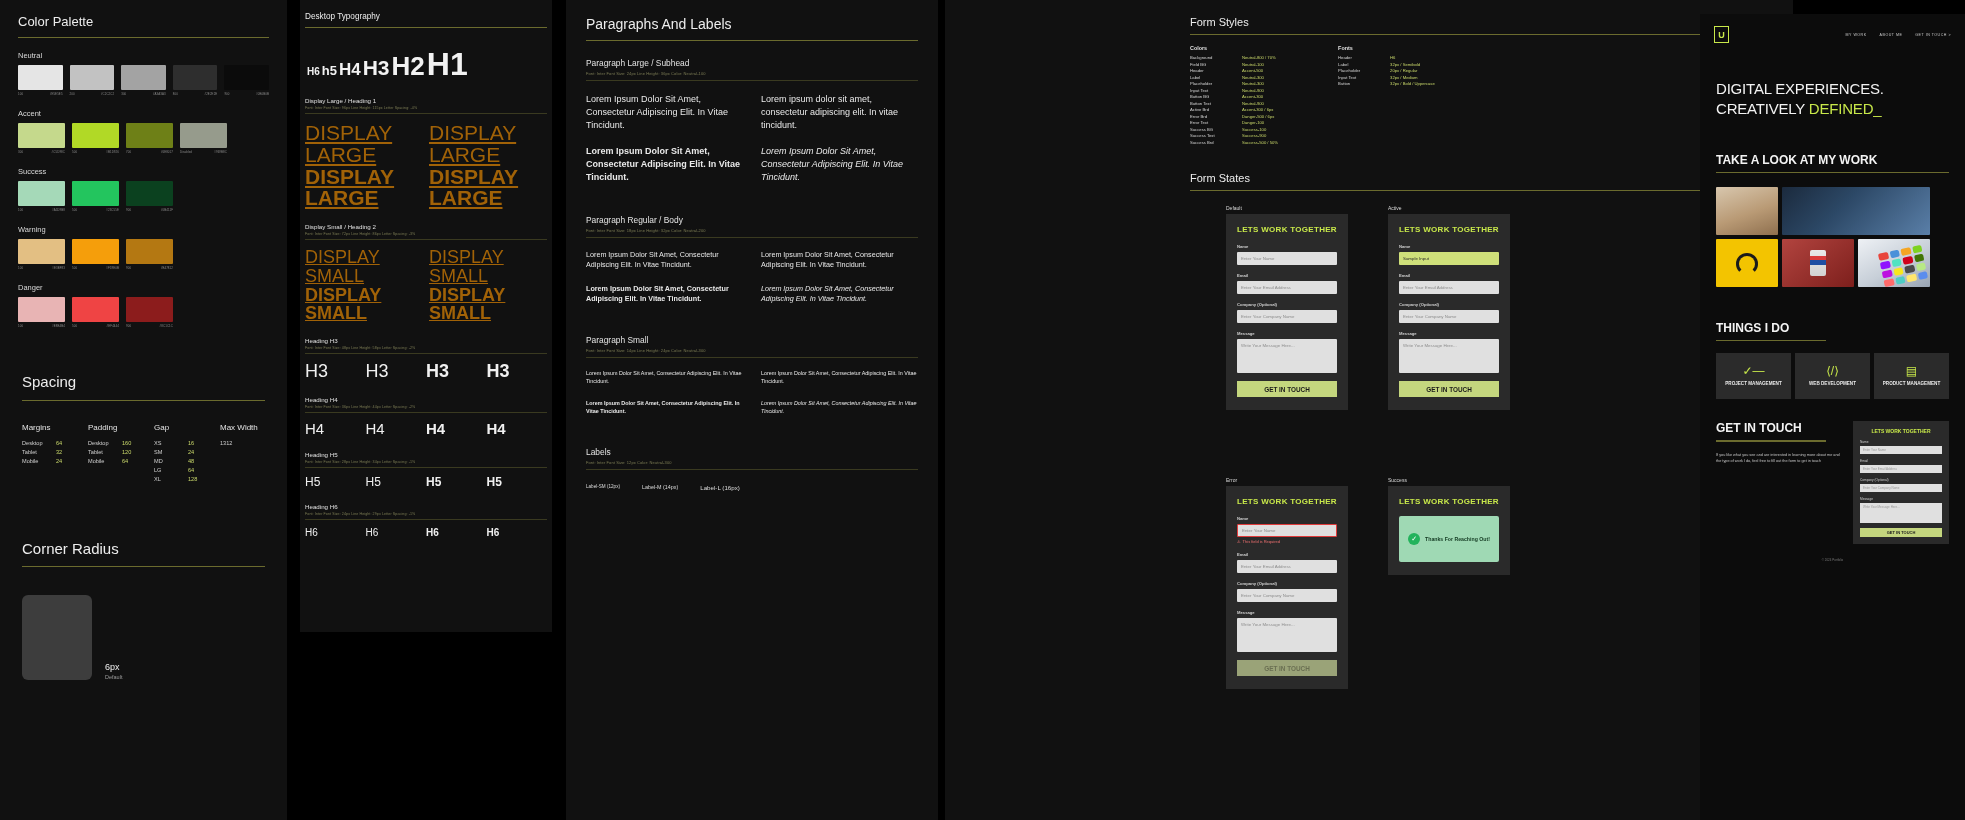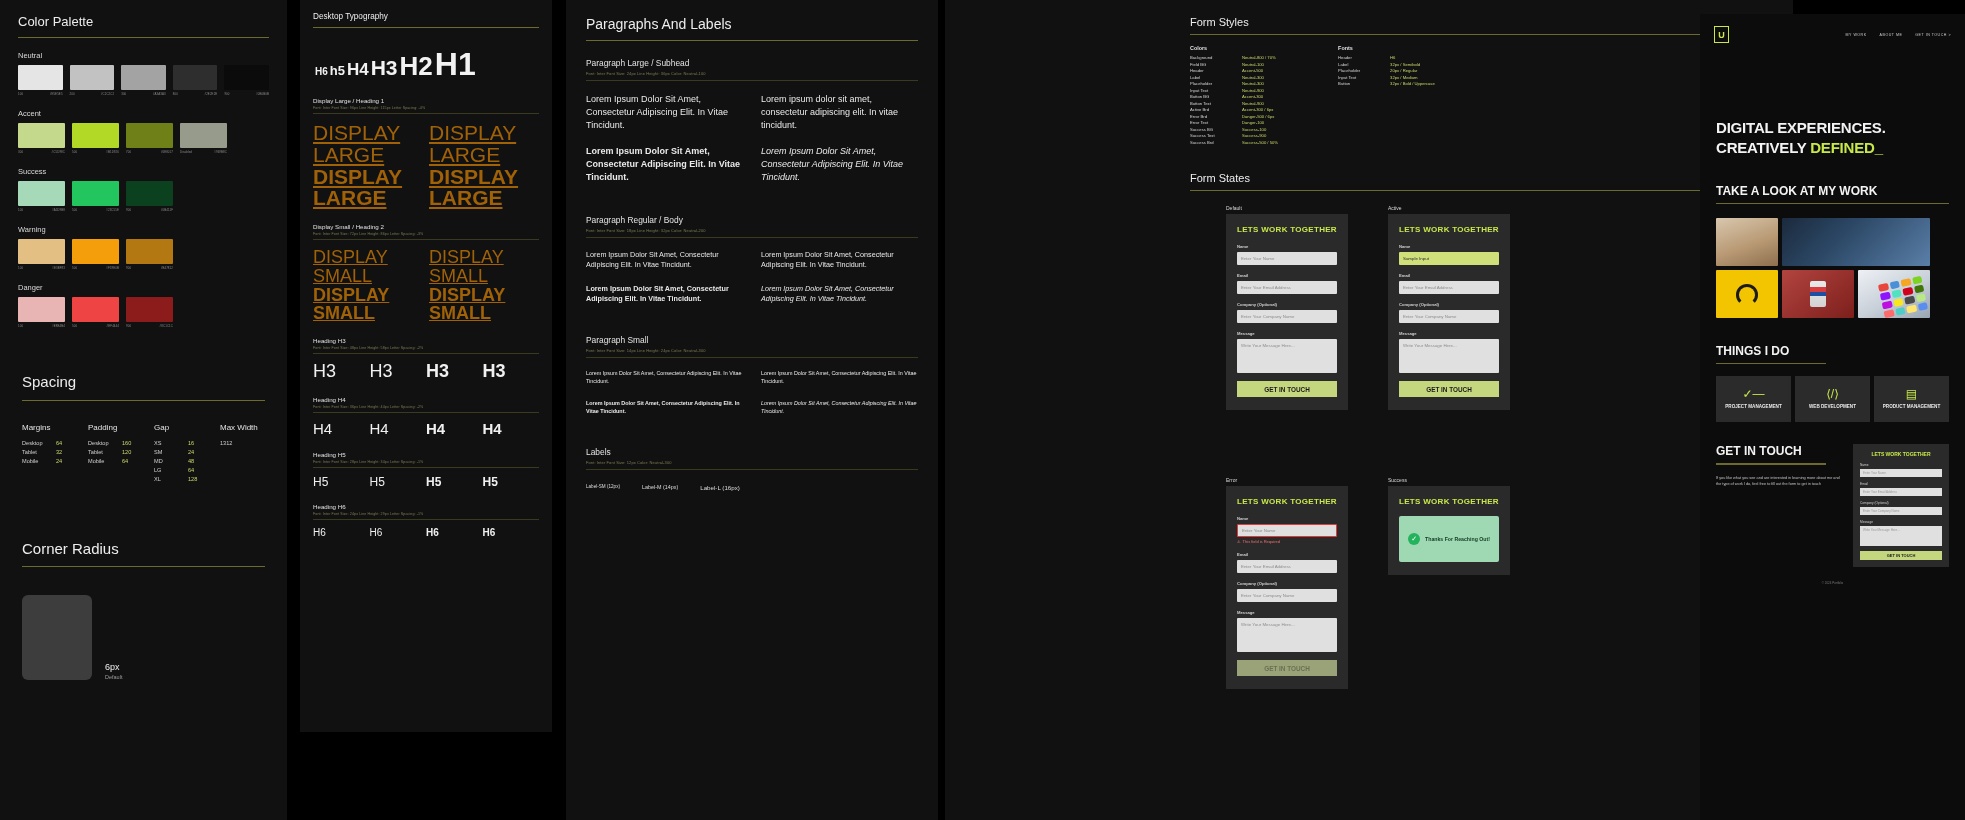--- a/index.html
+++ b/index.html
@@ -40,21 +40,21 @@
   .sp-col .row .k { min-width: 26px; }
   .sp-col .row .v { color: #c9d86a; }
   #radius-head { font-size: 14px; color: #ededed; font-weight: 400; margin-top: 55px; }
   #p-spacing .rule2 { margin-top: 9px; height: 1px; background: #6b6b2e; }
   .radius-demo { display: flex; align-items: flex-end; gap: 13px; margin-top: 28px; }
   .radius-box { width: 70px; height: 85px; background: #3d3d3d; border-radius: 6px; }
   .radius-cap .big { font-size: 9px; color: #ededed; }
   .radius-cap .small { font-size: 5.5px; color: #9d9d9d; margin-top: 2px; }
 
   
-  #p-type { left: 300px; top: 0; width: 252px; height: 732px; padding: 12px 13px; overflow: hidden; }
+  #p-type { left: 300px; top: 0; width: 252px; height: 632px; padding: 12px 5px; overflow: hidden; }
   #p-type h2 { font-size: 8.2px; color: #ededed; font-weight: 400; }
   #p-type .rule { margin-top: 6px; }
   .hscale { display: flex; align-items: baseline; gap: 2px; margin: 18px 0 0 2px; color: #f2f2f2; font-weight: 700; }
   .hscale .h6 { font-size: 10px; } .hscale .h5 { font-size: 13px; }
   .hscale .h4 { font-size: 17px; } .hscale .h3 { font-size: 21px; }
   .hscale .h2 { font-size: 26px; } .hscale .h1 { font-size: 32px; }
   .type-block { margin-top: 14px; }
   .type-block .tb-name { font-size: 6.2px; color: #e0e0e0; }
   .type-block .tb-meta { margin-top: 2px; }
   .type-block .tb-rule { margin-top: 3px; }
@@ -128,23 +128,23 @@
                   display: flex; align-items: center; justify-content: center; color: #fff; font-size: 7px; }
 
   
   #p-port { left: 1700px; top: 14px; width: 265px; height: 806px; background: #0c0c0c; padding: 0; overflow: hidden; }
   .port-nav { display: flex; align-items: center; justify-content: space-between; padding: 12px 14px 0; }
   .logo-mark { width: 15px; height: 17px; border: 1.3px solid #c8e84a; display: flex;
                align-items: center; justify-content: center; color: #c8e84a; font-size: 9px; font-weight: 700; }
   .port-nav .links { display: flex; gap: 13px; }
   .port-nav .links span { font-size: 3.6px; color: #cdcdcd; letter-spacing: .5px; }
   .hero { padding: 36px 16px 0; }
-  .hero h1 { font-size: 15px; line-height: 1.32; color: #f3f3f3; font-weight: 700; letter-spacing: -.2px; margin-top: 39px; }
+  .hero h1 { font-size: 15px; line-height: 1.32; color: #f3f3f3; font-weight: 400; letter-spacing: -.2px; }
   .hero h1 .accent { color: #c8e84a; }
-  .port-sec-title { font-size: 12px; color: #f3f3f3; font-weight: 700; padding: 0 16px; margin-top: 26px; }
+  .port-sec-title { font-size: 12px; color: #f3f3f3; font-weight: 700; padding: 0 16px; margin-top: 34px; }
   .port-underline { height: 1.4px; background: #6b6b2e; margin: 5px 16px 0; }
   .work-grid { display: grid; grid-template-columns: 62px 72px 72px; grid-auto-rows: 48px;
                gap: 4px; padding: 14px 16px 0; }
   .tile { border-radius: 1px; background: #333; overflow: hidden; position: relative; }
   .tile.t1 { background: linear-gradient(160deg,#d8c7ae,#b99a75 55%,#8e6f4e); }
   .tile.t2 { grid-column: 2 / span 2; background: linear-gradient(135deg,#1b2a3d,#2c4866 40%,#5a7fa8); }
   .tile.t3 { background: #f3c400; }
   .tile.t4 { background: linear-gradient(140deg,#b2443f,#7d1f1c); }
   .tile.t5 { background: linear-gradient(150deg,#eef1f5,#c7cfd8 55%,#98a4b2); }
   .hp { position: absolute; width: 22px; height: 22px; border: 3px solid #1b1b1b; border-radius: 50%;

